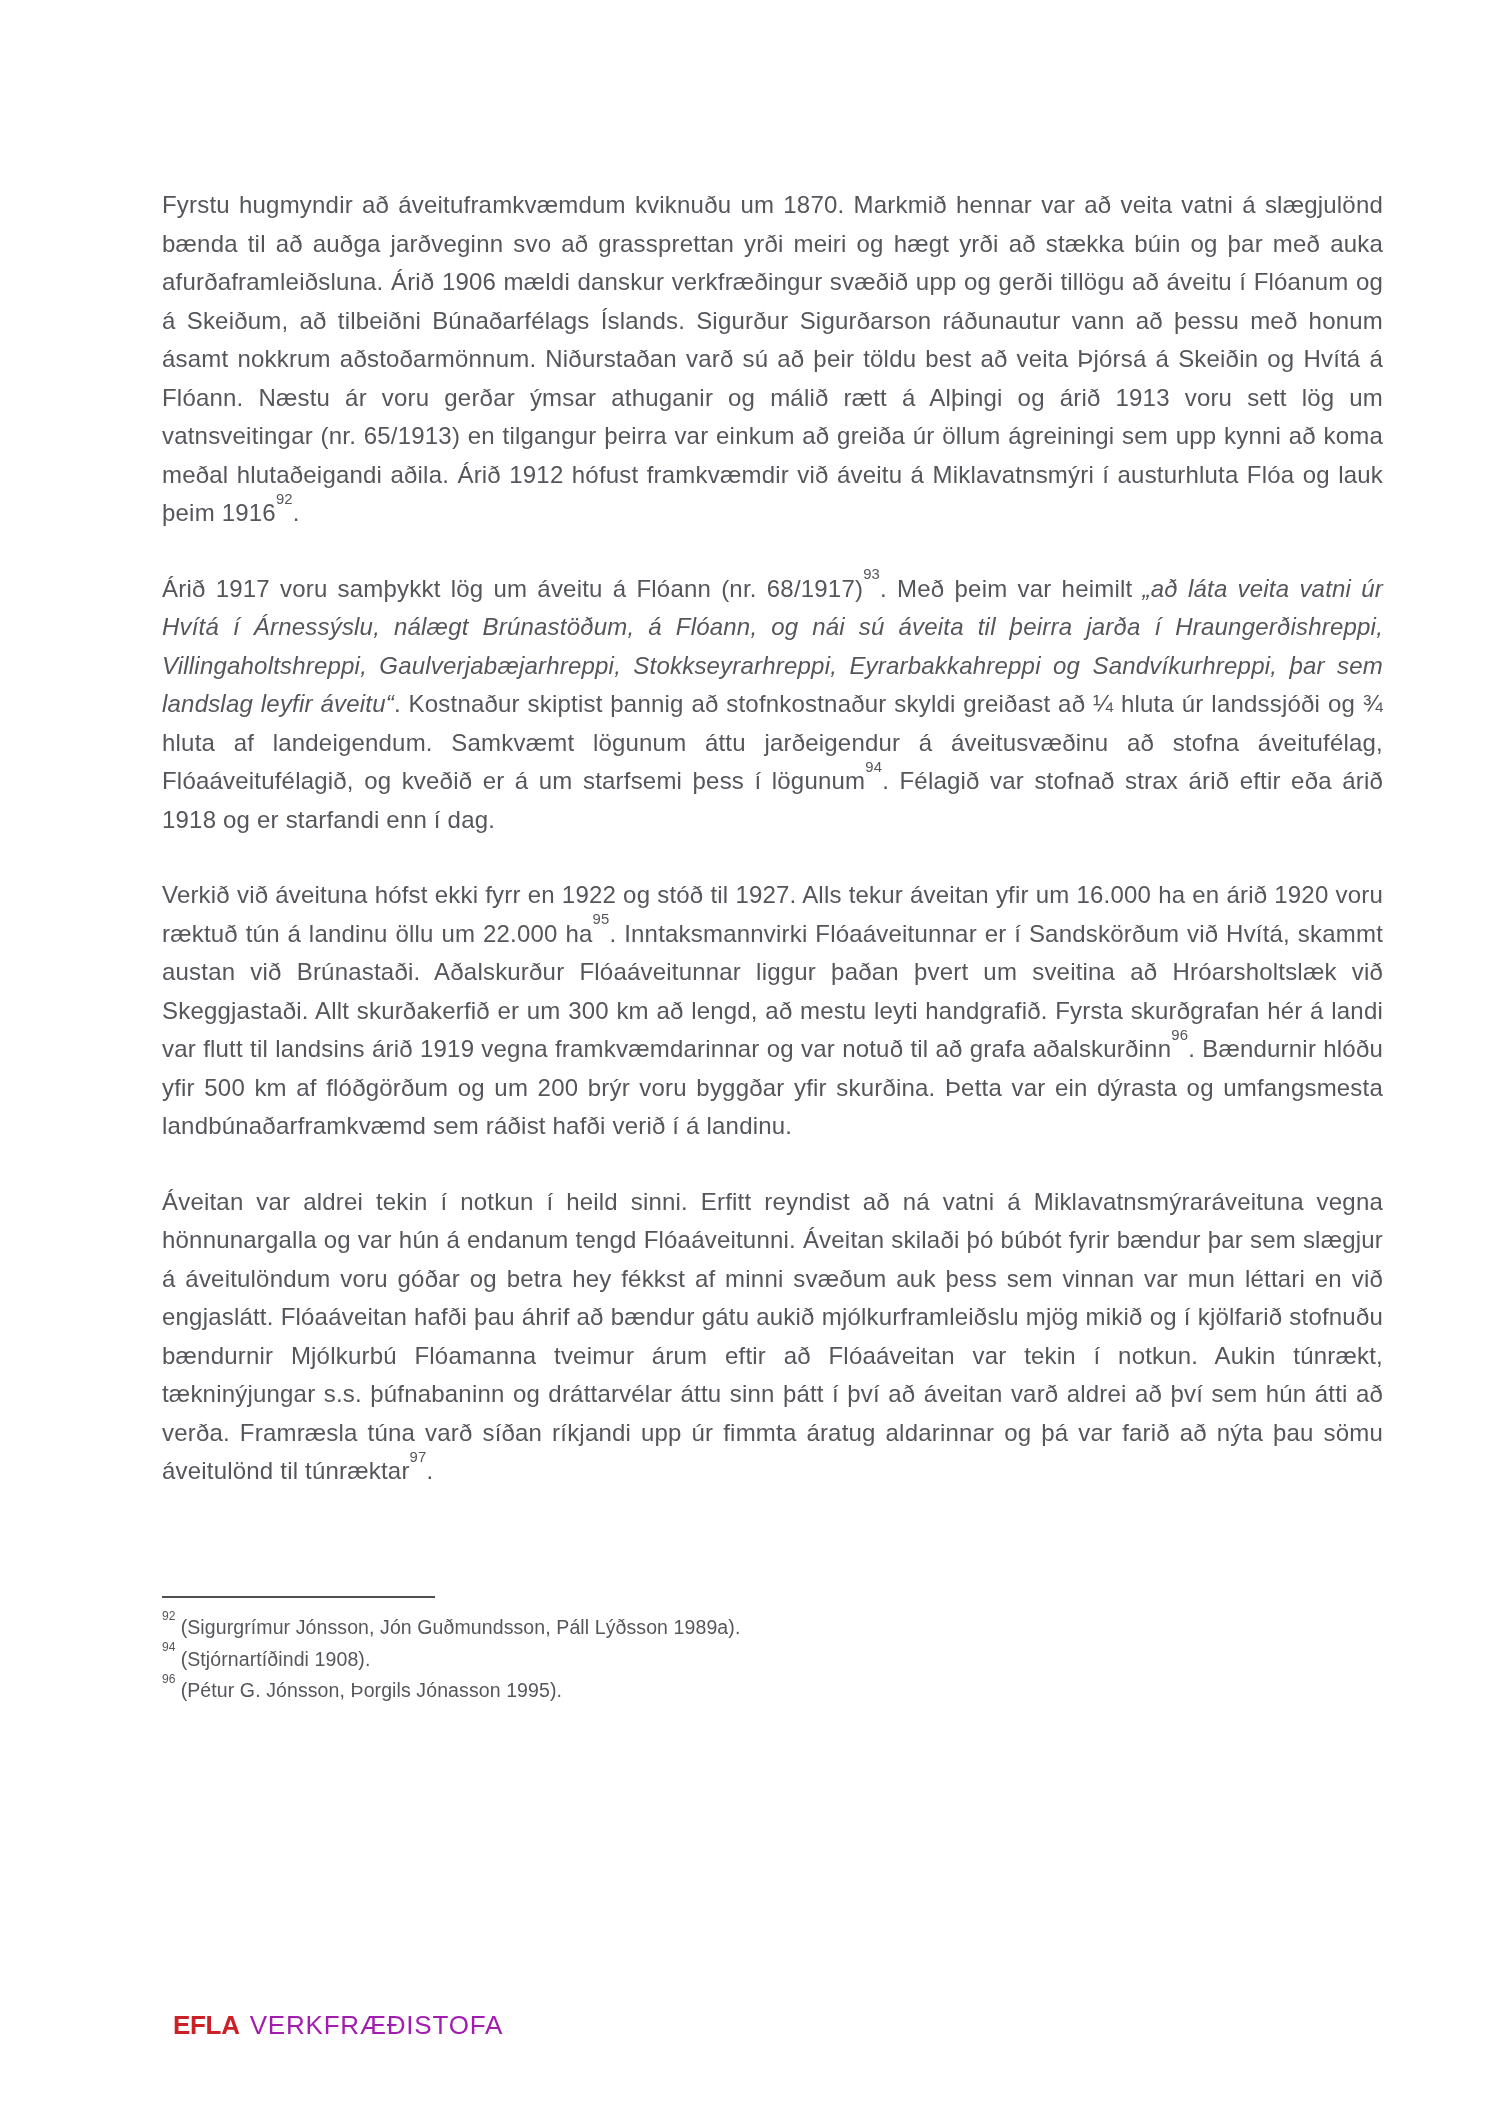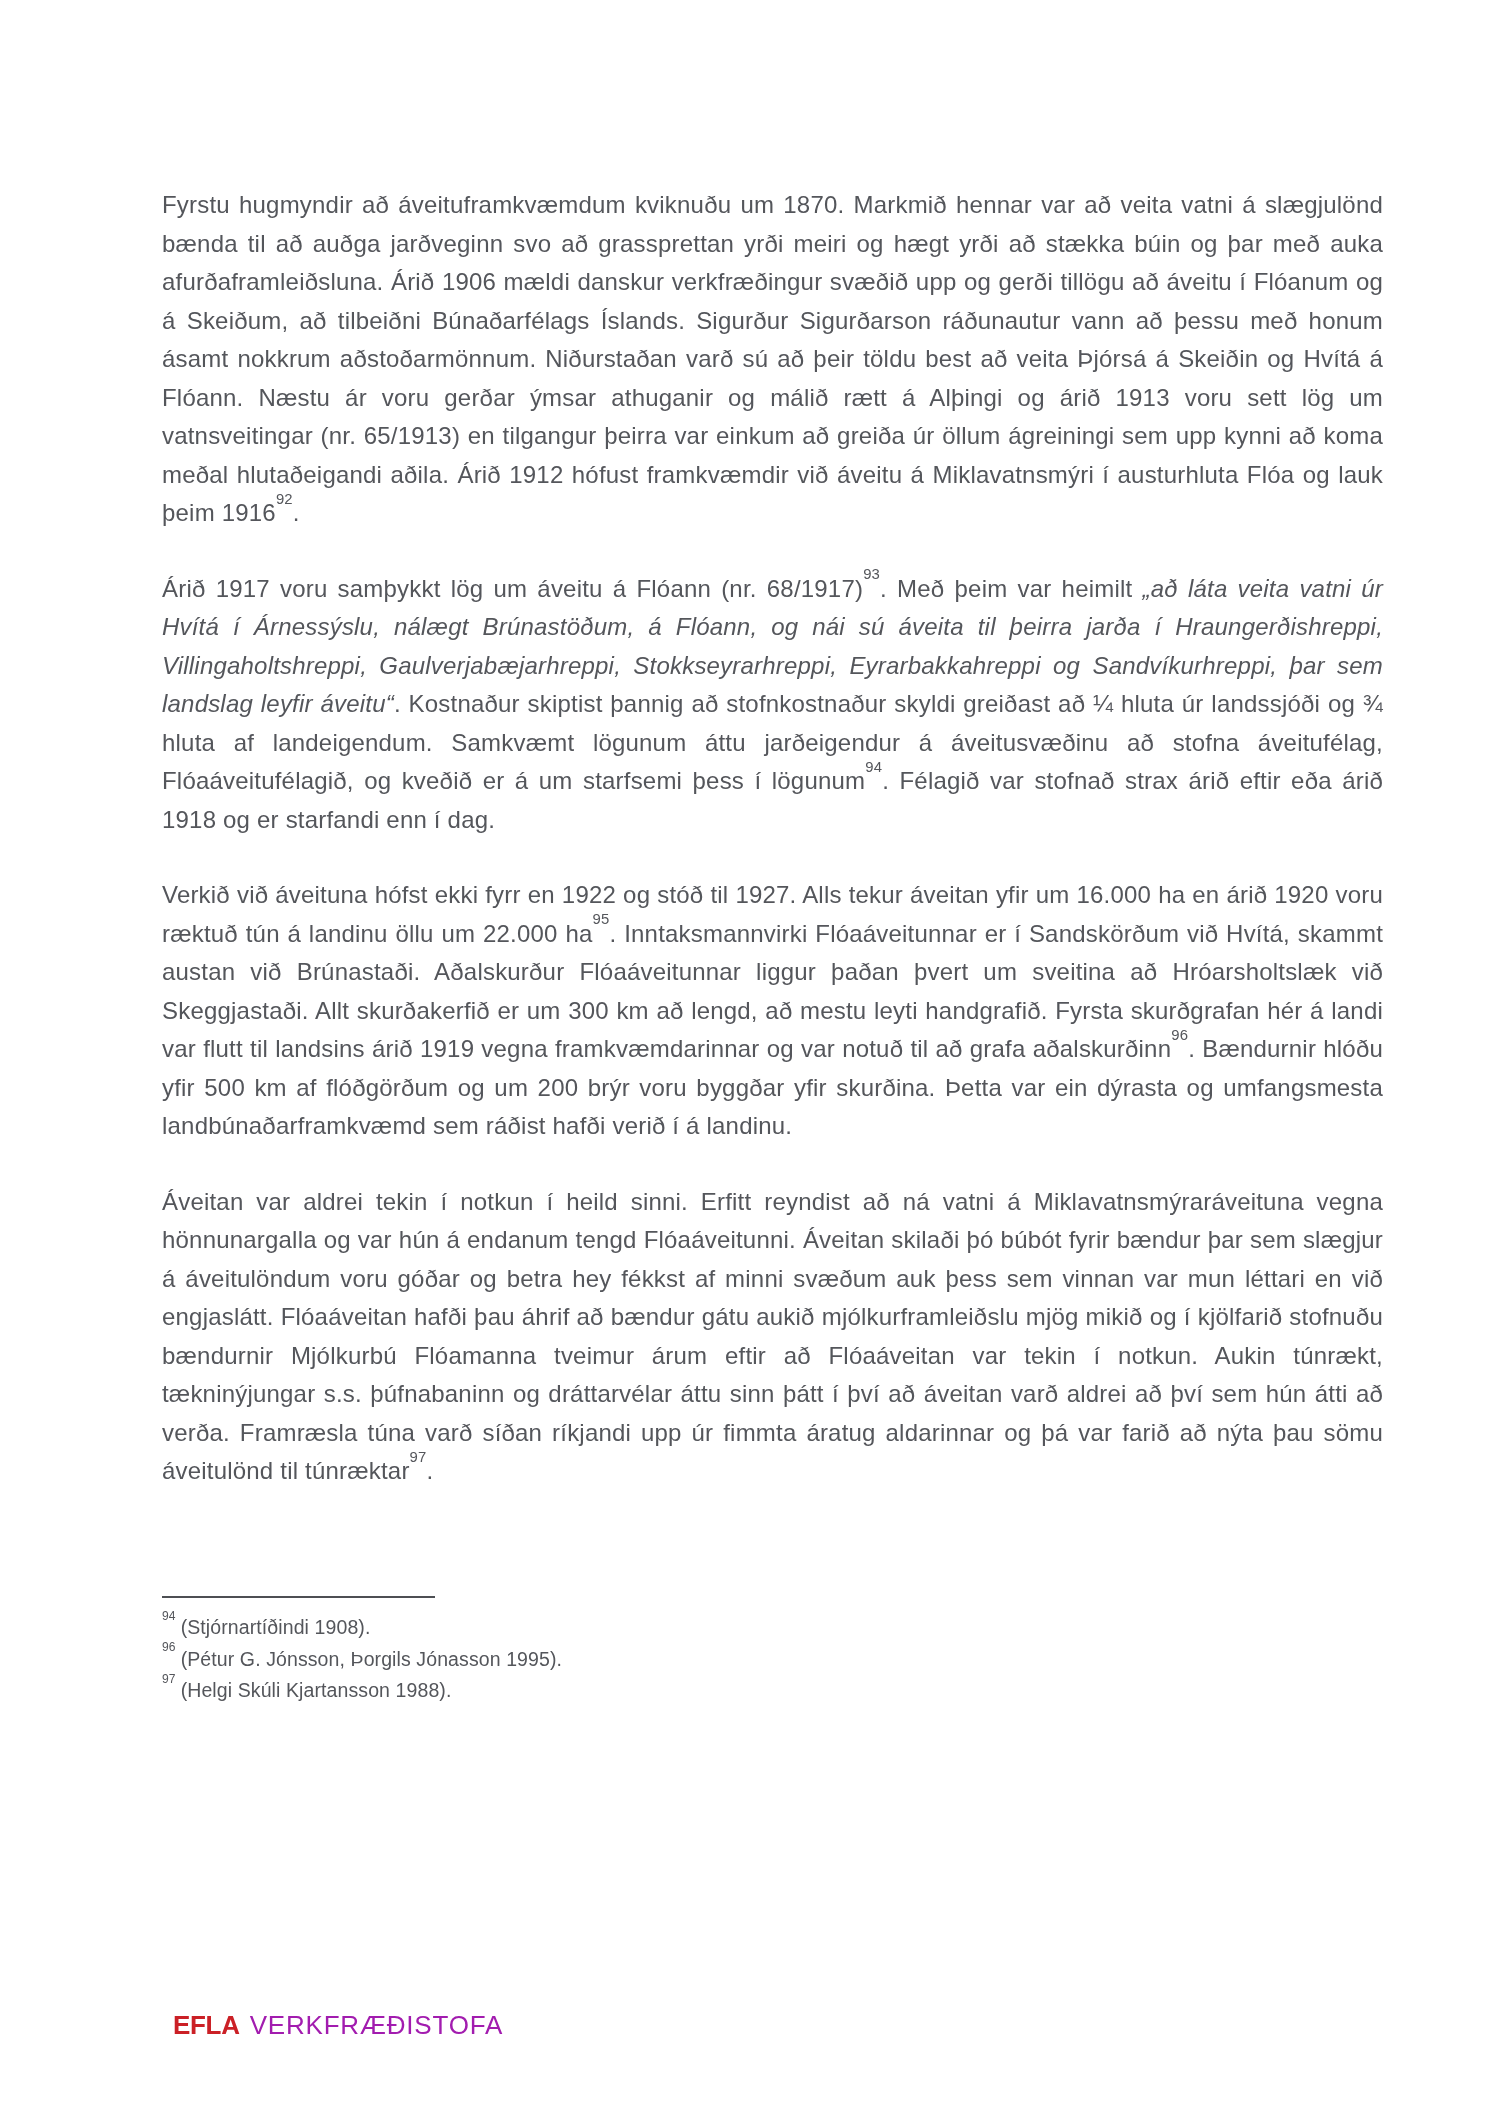--- a/index.html
+++ b/index.html
@@ -87,23 +87,23 @@
   <p class="para"><span>Fyrstu hugmyndir að áveituframkvæmdum kviknuðu um 1870. Markmið hennar var að veita vatni á slægjulönd bænda til að auðga jarðveginn svo að grassprettan yrði meiri og hægt yrði að stækka búin og þar með auka afurðaframleiðsluna. Árið 1906 mældi danskur verkfræðingur svæðið upp og gerði tillögu að áveitu í Flóanum og á Skeiðum, að tilbeiðni Búnaðarfélags Íslands. Sigurður Sigurðarson ráðunautur vann að þessu með honum ásamt nokkrum aðstoðarmönnum. Niðurstaðan varð sú að þeir töldu best að veita Þjórsá á Skeiðin og Hvítá á Flóann. Næstu ár voru gerðar ýmsar athuganir og málið rætt á Alþingi og árið 1913 voru sett lög um vatnsveitingar (nr. 65/1913) en tilgangur þeirra var einkum að greiða úr öllum ágreiningi sem upp kynni að koma meðal hlutaðeigandi aðila. Árið 1912 hófust framkvæmdir við áveitu á Miklavatnsmýri í austurhluta Flóa og lauk þeim 1916</span><sup>92</sup><span>.</span></p>
       <p class="para"><span>Árið 1917 voru samþykkt lög um áveitu á Flóann (nr. 68/1917)</span><sup>93</sup><span>. Með þeim var heimilt </span><em>„að láta veita vatni úr Hvítá í Árnessýslu, nálægt Brúnastöðum, á Flóann, og nái sú áveita til þeirra jarða í Hraungerðishreppi, Villingaholtshreppi, Gaulverjabæjarhreppi, Stokkseyrarhreppi, Eyrarbakkahreppi og Sandvíkurhreppi, þar sem landslag leyfir áveitu“</em><span>. Kostnaður skiptist þannig að stofnkostnaður skyldi greiðast að ¼ hluta úr landssjóði og ¾ hluta af landeigendum. Samkvæmt lögunum áttu jarðeigendur á áveitusvæðinu að stofna áveitufélag, Flóaáveitufélagið, og kveðið er á um starfsemi þess í lögunum</span><sup>94</sup><span>. Félagið var stofnað strax árið eftir eða árið 1918 og er starfandi enn í dag.</span></p>
       <p class="para"><span>Verkið við áveituna hófst ekki fyrr en 1922 og stóð til 1927. Alls tekur áveitan yfir um 16.000 ha en árið 1920 voru ræktuð tún á landinu öllu um 22.000 ha</span><sup>95</sup><span>. Inntaksmannvirki Flóaáveitunnar er í Sandskörðum við Hvítá, skammt austan við Brúnastaði. Aðalskurður Flóaáveitunnar liggur þaðan þvert um sveitina að Hróarsholtslæk við Skeggjastaði. Allt skurðakerfið er um 300 km að lengd, að mestu leyti handgrafið. Fyrsta skurðgrafan hér á landi var flutt til landsins árið 1919 vegna framkvæmdarinnar og var notuð til að grafa aðalskurðinn</span><sup>96</sup><span>. Bændurnir hlóðu yfir 500 km af flóðgörðum og um 200 brýr voru byggðar yfir skurðina. Þetta var ein dýrasta og umfangsmesta landbúnaðarframkvæmd sem ráðist hafði verið í á landinu.</span></p>
       <p class="para"><span>Áveitan var aldrei tekin í notkun í heild sinni. Erfitt reyndist að ná vatni á Miklavatnsmýraráveituna vegna hönnunargalla og var hún á endanum tengd Flóaáveitunni. Áveitan skilaði þó búbót fyrir bændur þar sem slægjur á áveitulöndum voru góðar og betra hey fékkst af minni svæðum auk þess sem vinnan var mun léttari en við engjaslátt. Flóaáveitan hafði þau áhrif að bændur gátu aukið mjólkurframleiðslu mjög mikið og í kjölfarið stofnuðu bændurnir Mjólkurbú Flóamanna tveimur árum eftir að Flóaáveitan var tekin í notkun. Aukin túnrækt, tækninýjungar s.s. þúfnabaninn og dráttarvélar áttu sinn þátt í því að áveitan varð aldrei að því sem hún átti að verða. Framræsla túna varð síðan ríkjandi upp úr fimmta áratug aldarinnar og þá var farið að nýta þau sömu áveitulönd til túnræktar</span><sup>97</sup><span>.</span></p>
     </section>
 
   <div class="footnote-separator"></div>
 
   <section class="footnotes">
 
+  <div class="footnote"><sup>92</sup><span class="fn-text">(Sigurgrímur Jónsson, Jón Guðmundsson, Páll Lýðsson 1989a).</span></div>
       <div class="footnote"><sup>94</sup><span class="fn-text">(Stjórnartíðindi 1908).</span></div>
       <div class="footnote"><sup>96</sup><span class="fn-text">(Pétur G. Jónsson, Þorgils Jónasson 1995).</span></div>
-      <div class="footnote"><sup>97</sup><span class="fn-text">(Helgi Skúli Kjartansson 1988).</span></div>
     </section>
 
   <footer class="page-footer">
     <span class="logo-efla">EFLA</span>
     <span class="logo-suffix">VERKFRÆÐISTOFA</span>
   </footer>
 
 </div>
 
 </body></html>

